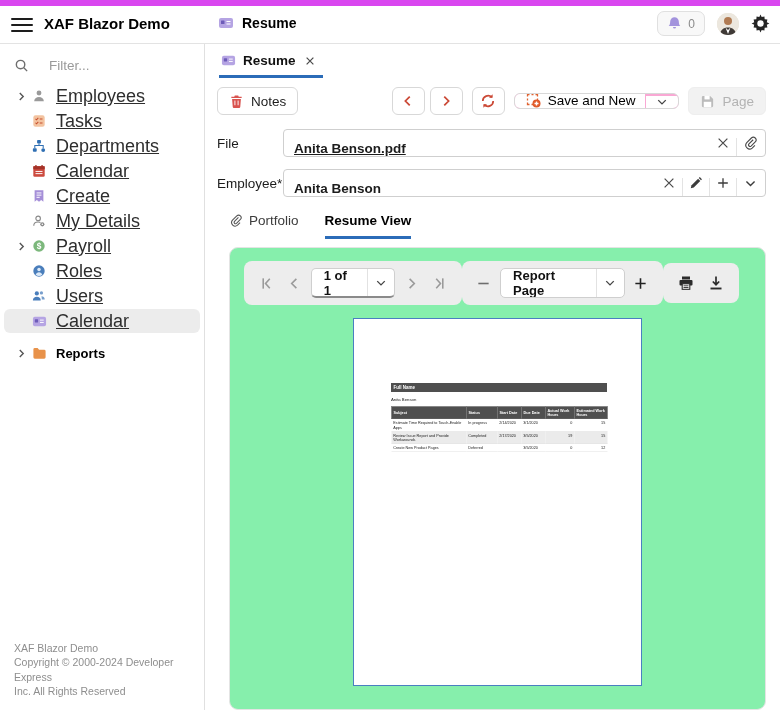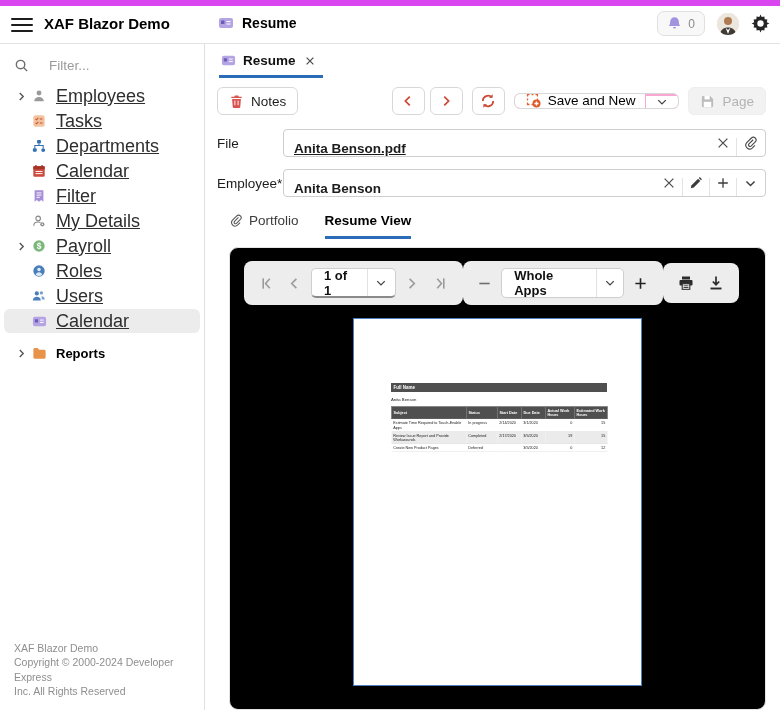--- a/index.html
+++ b/index.html
@@ -64,21 +64,21 @@
   .editor .val.link { text-decoration:underline; cursor:pointer; }
   .ed-btn { background:none; border:none; cursor:pointer; display:flex; align-items:center; justify-content:center; width:26px; height:26px; }
   .ed-sep { width:1px; height:18px; background:#e3e3e3; }
 
   
   .detail-tabs { display:flex; gap:26px; padding:10px 0 0 24px; }
   .dtab { display:flex; align-items:center; gap:7px; padding-bottom:8px; font-size:13.5px; color:#3c3c3c; cursor:pointer; border-bottom:3px solid transparent; }
   .dtab.active { font-weight:bold; color:#000; border-bottom-color:#2b6cb8; }
 
   
-  .viewer { margin:8px 14px 0 24px; flex:1; background:#000000; border:1px solid #e4e4e4; border-radius:9px; display:flex; flex-direction:column; overflow:hidden; }
+  .viewer { margin:8px 14px 0 24px; flex:1; background:#86efac; border:1px solid #e4e4e4; border-radius:9px; display:flex; flex-direction:column; overflow:hidden; }
   .pv-toolbar { display:flex; justify-content:space-between; align-items:center; padding:13px 26px 0 14px; }
   .pv-group { display:flex; align-items:center; gap:4px; background:#ededed; border-radius:8px; padding:7px 10px; }
   .pv-iconbtn { background:none; border:none; cursor:pointer; display:flex; align-items:center; justify-content:center; width:26px; height:26px; }
   .pv-select { display:flex; align-items:stretch; background:#fff; border:1px solid #cfcfcf; border-radius:5px; height:30px; overflow:hidden; cursor:pointer; }
   .pv-select .txt { display:flex; align-items:center; padding:0 12px; font-size:13px; font-weight:bold; color:#111; }
   .pv-select .dd { display:flex; align-items:center; justify-content:center; width:30px; border-left:1px solid #e2e2e2; }
   .pv-select.underlined { border-bottom:2px solid #8a8a8a; }
   .pv-canvas { flex:1; display:flex; justify-content:center; padding-top:13px; overflow:hidden; }
 
   
@@ -211,21 +211,21 @@
         </div>
 
         <div class="nav-row">
           <span class="chev"></span>
           <span class="ico">
               <svg width="14" height="14" viewBox="0 0 16 16">
                 <path d="M3 1.5h10v13l-2.5-1.8L8 14.5l-2.5-1.8L3 14.5z" fill="#a58fd8"></path>
                 <path d="M5.2 4.5h5.6M5.2 7h5.6M5.2 9.5h3.6" stroke="#fff" stroke-width="1.1"></path>
               </svg>
             </span>
-          <span class="lbl">Filter</span>
+          <span class="lbl">Create</span>
         </div>
 
         <div class="nav-row">
           <span class="chev"></span>
           <span class="ico">
               <svg width="14" height="14" viewBox="0 0 16 16" fill="none" stroke="#8a8a8a" stroke-width="1.3">
                 <circle cx="7" cy="5" r="2.6"></circle>
                 <path d="M2 13.5c0-2.8 2.2-4.4 5-4.4 1 0 1.9.2 2.7.6"></path>
                 <circle cx="11.8" cy="11.8" r="2.4" fill="#8a8a8a" stroke="none"></circle>
                 <circle cx="11.8" cy="11.8" r="0.9" fill="#fff" stroke="none"></circle>
@@ -500,21 +500,21 @@
             </button>
           </div>
 
           <div class="pv-group">
             <button class="pv-iconbtn">
               <svg width="15" height="15" viewBox="0 0 16 16" fill="none" stroke="#6e6e6e" stroke-width="1.7">
                   <path d="M2.5 8h11"></path>
                 </svg>
             </button>
             <div class="pv-select">
-              <span class="txt">Whole Apps</span>
+              <span class="txt">Report Page</span>
               <span class="dd">
                 <svg width="12" height="12" viewBox="0 0 16 16" fill="none" stroke="#444" stroke-width="1.8">
                     <path d="M3 5.5 8 10.5 13 5.5"></path>
                   </svg>
               </span>
             </div>
             <button class="pv-iconbtn">
               <svg width="15" height="15" viewBox="0 0 16 16" fill="none" stroke="#222" stroke-width="1.7">
                   <path d="M8 2.5v11M2.5 8h11"></path>
                 </svg>

